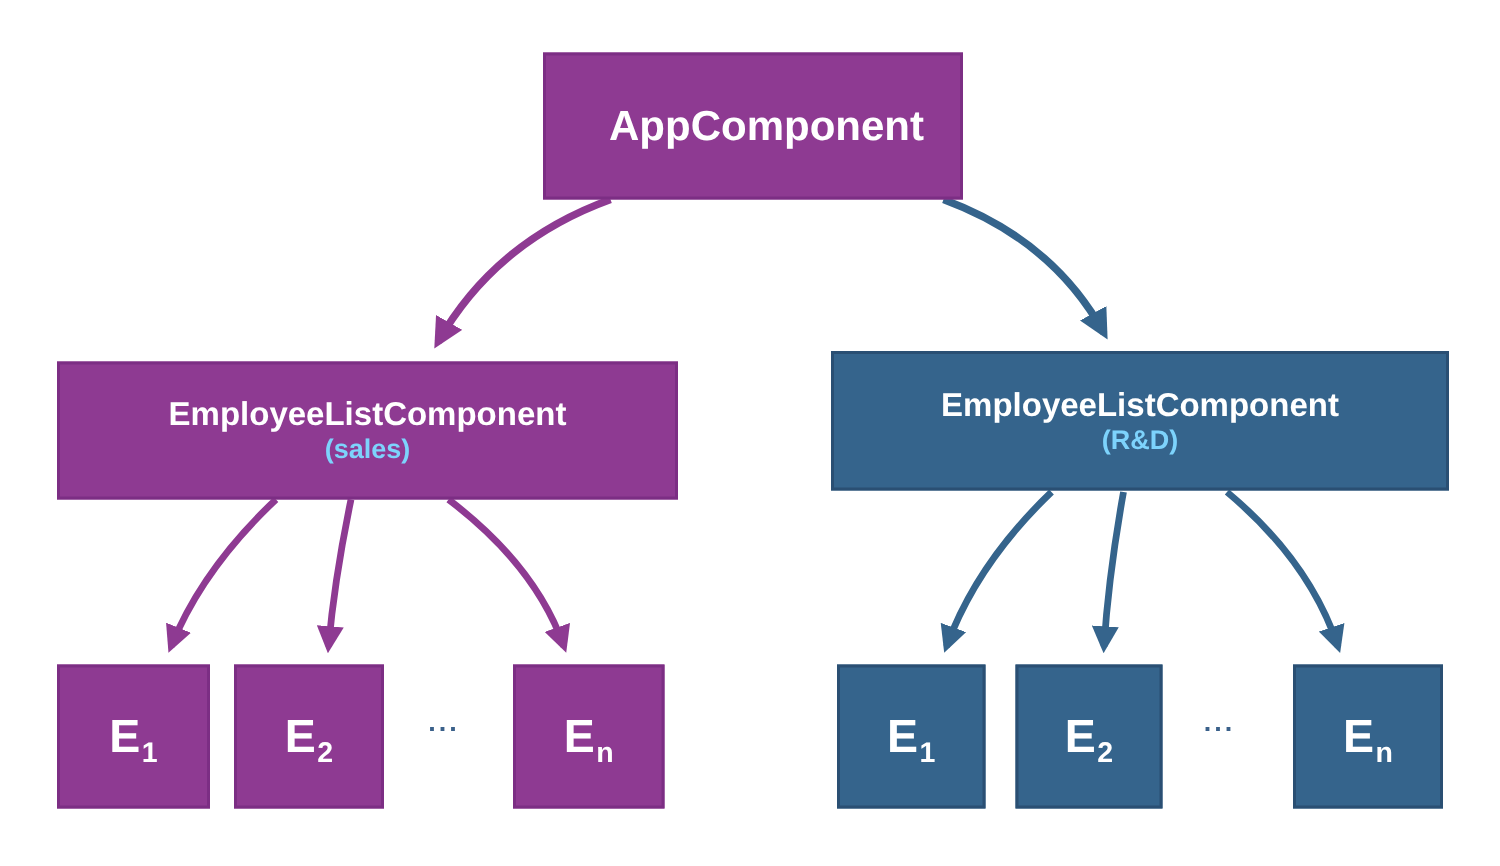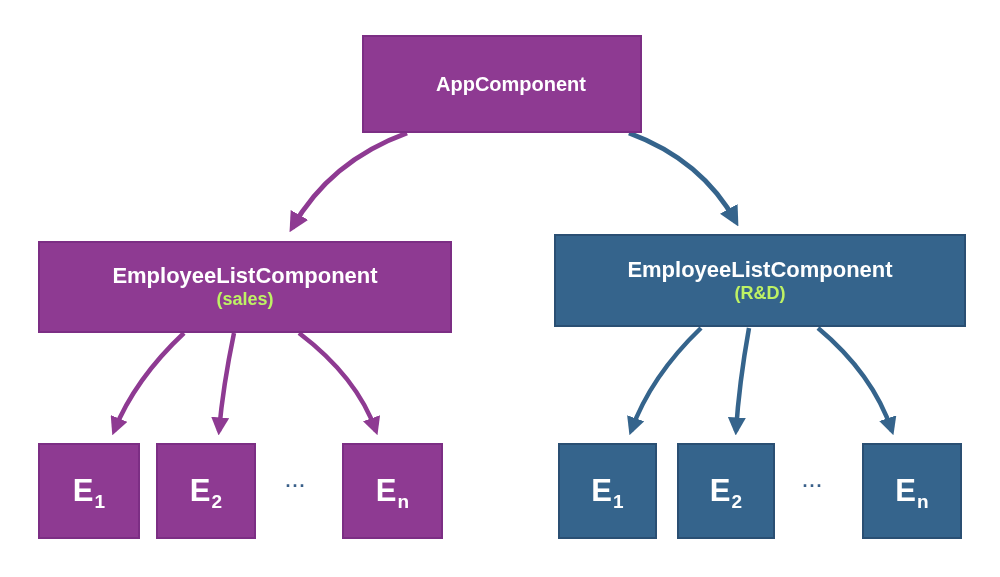--- a/index.html
+++ b/index.html
@@ -25,26 +25,26 @@
     flex-direction: column;
     align-items: center;
     justify-content: center;
     color: #ffffff;
     text-align: center;
     line-height: 1.1;
   }
   .purple-node { background: #8e3a92; border: 2px solid #7c2e84; }
   .blue-node   { background: #35648c; border: 2px solid #2a4f73; }
 
-  .app-node   { left: 362px; top: 35px;  width: 280px; height: 98px; font-size: 20px; padding-left: 18px; }
+  .app-node   { left: 362px; top: 35px;  width: 280px; height: 98px; font-size: 28px; padding-left: 18px; }
   .list-sales { left: 38px;  top: 241px; width: 414px; height: 92px; }
   .list-rnd   { left: 554px; top: 234px; width: 412px; height: 93px; }
 
   .list-title { font-size: 22px; }
-  .list-sub   { font-size: 18px; color: #bef264; margin-top: 2px; }
+  .list-sub   { font-size: 18px; color: #7dd3fc; margin-top: 2px; }
 
   .e-node { font-size: 31px; }
   .e-sub  { font-size: 19px; position: relative; top: 7px; margin-left: 1px; }
 
   .sales-e1 { left: 38px;  top: 443px; width: 102px; height: 96px; }
   .sales-e2 { left: 156px; top: 443px; width: 100px; height: 96px; }
   .sales-en { left: 342px; top: 443px; width: 101px; height: 96px; }
   .rnd-e1   { left: 558px; top: 443px; width: 99px;  height: 96px; }
   .rnd-e2   { left: 677px; top: 443px; width: 98px;  height: 96px; }
   .rnd-en   { left: 862px; top: 443px; width: 100px; height: 96px; }

